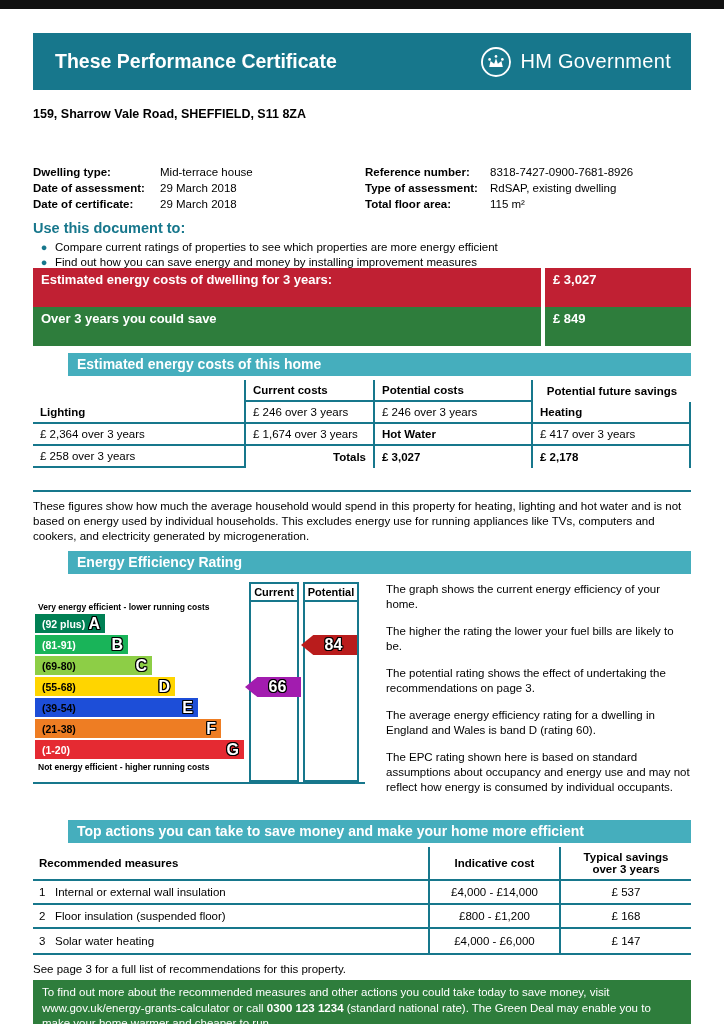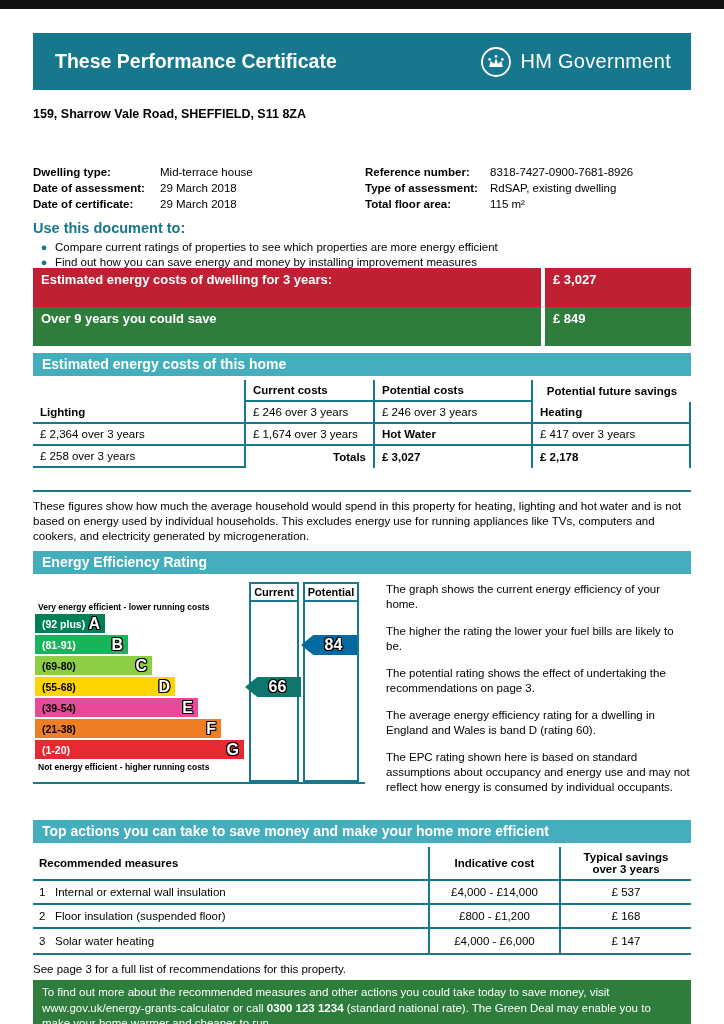--- a/index.html
+++ b/index.html
@@ -29,21 +29,21 @@
   .bullet-row { display:flex; font-size:11.5px; }
   .bullet-dot { color:#17778c; font-size:11px; width:22px; text-align:center; flex:none; }
 
   
   .cost-banner { height:39px; display:flex; gap:4px; }
   .cost-banner .bl { flex:1; color:#fff; font-weight:bold; font-size:13px; line-height:24px; padding-left:8px; }
   .cost-banner .bv { width:146px; color:#fff; font-weight:bold; font-size:13px; line-height:24px; padding-left:8px; }
   .red { background:#c02033; }
   .grn { background:#2e7d3c; }
 
-  .sect-banner { margin-top:7px; height:23px; background:#45aebd; color:#fff; font-weight:bold; font-size:14px; line-height:23px; padding-left:9px; }
+  .sect-banner { margin-top:7px; height:23px; background:#45aebd; color:#fff; font-weight:bold; font-size:14px; line-height:23px; padding-left:9px;margin-left:35px; }
 
   
   .costs-table { margin-top:4px; display:grid; grid-template-columns:213px 129px 158px 158px; grid-template-rows:22px 22px 22px 22px 22px; border-bottom:2px solid #17778c; }
   .ct { font-size:11.5px; display:flex; align-items:center; padding:0 7px; overflow:hidden; }
   .vline { border-right:2px solid #17778c; }
   .hline { border-bottom:2px solid #17778c; }
   .bold { font-weight:bold; }
   .ct.right { justify-content:flex-end; }
   .savings-hdr { grid-column:4; grid-row:1; justify-content:center; font-weight:bold; padding:0 2px; }
   .house-cell { grid-column:4; grid-row:2/6; display:flex; align-items:center; justify-content:center; }
@@ -58,31 +58,31 @@
   .chart-lbl { position:absolute; left:5px; font-weight:bold; font-size:8.5px; }
   .bands { position:absolute; left:2px; top:32px; }
   .band { height:19px; margin-bottom:2px; display:flex; align-items:center; padding:0 5px 0 7px; }
   .band .rng { font-weight:bold; font-size:10.5px; }
   .band .ltr { margin-left:auto; font-weight:bold; font-size:16px; }
   .outline { color:#fff; text-shadow:-1px -1px 0 #000,1px -1px 0 #000,-1px 1px 0 #000,1px 1px 0 #000,-1px 0 0 #000,1px 0 0 #000,0 -1px 0 #000,0 1px 0 #000; }
   .band-a { width:70px;  background:#008054; }
   .band-b { width:93px;  background:#19b459; }
   .band-c { width:117px; background:#8dce46; }
   .band-d { width:140px; background:#ffd500; }
-  .band-e { width:163px; background:#ec4899;gap:37px; }
+  .band-e { width:163px; background:#1d4ed8;gap:37px; }
   .band-f { width:186px; background:#ee7d23; }
   .band-g { width:209px; background:#e52a32; }
   .wtxt { color:#fff; }
   .rate-col { position:absolute; top:0; height:200px; border:2px solid #17778c; background:#fff; }
   .rate-col .rc-hdr { height:18px; border-bottom:2px solid #17778c; font-weight:bold; font-size:11px; text-align:center; line-height:17px; }
   .col-current { left:216px; width:50px; }
   .col-potential { left:270px; width:56px; }
   .rate-arrow { position:absolute; width:56px; height:20px; display:flex; align-items:center; justify-content:center; padding-left:9px; font-weight:bold; font-size:16px; -webkit-clip-path:polygon(0 50%,22% 0,100% 0,100% 100%,22% 100%); clip-path:polygon(0 50%,22% 0,100% 0,100% 100%,22% 100%); }
-  .arrow-66 { left:212px; top:95px; background:#0f766e; }
-  .arrow-84 { left:268px; top:53px; background:#0369a1; }
+  .arrow-66 { left:212px; top:95px; background:#a21caf; }
+  .arrow-84 { left:268px; top:53px; background:#b91c1c; }
 
   .rating-text { flex:1; margin-left:21px; font-size:11.5px; line-height:15px; }
   .rating-text p { margin-bottom:12px; }
 
   
   .rec-table { margin-top:4px; display:grid; grid-template-columns:397px 131px 130px; grid-template-rows:34px 24px 24px 24px; border-bottom:2px solid #17778c; }
   .rc { font-size:11.5px; display:flex; align-items:center; padding:0 6px; }
   .rc.center { justify-content:center; text-align:center; padding:0 10px; }
   .rc .num { width:16px; flex:none; }
   .see-page { margin-top:8px; font-size:11.5px; }
@@ -153,21 +153,21 @@
       <span class="bullet-dot">●</span>
       <span>Find out how you can save energy and money by installing improvement measures</span>
     </div>
   </div>
 
   <div class="cost-banner">
     <div class="bl red">Estimated energy costs of dwelling for 3 years:</div>
     <div class="bv red">£ 3,027</div>
   </div>
   <div class="cost-banner">
-    <div class="bl grn">Over 9 years you could save</div>
+    <div class="bl grn">Over 3 years you could save</div>
     <div class="bv grn">£ 849</div>
   </div>
 
   <div class="sect-banner">Estimated energy costs of this home</div>
 
   <div class="costs-table">
     <div class="ct vline"></div>
     <div class="ct vline hline bold">Current costs</div>
     <div class="ct vline hline bold">Potential costs</div>
     <div class="ct savings-hdr">Potential future savings</div>

